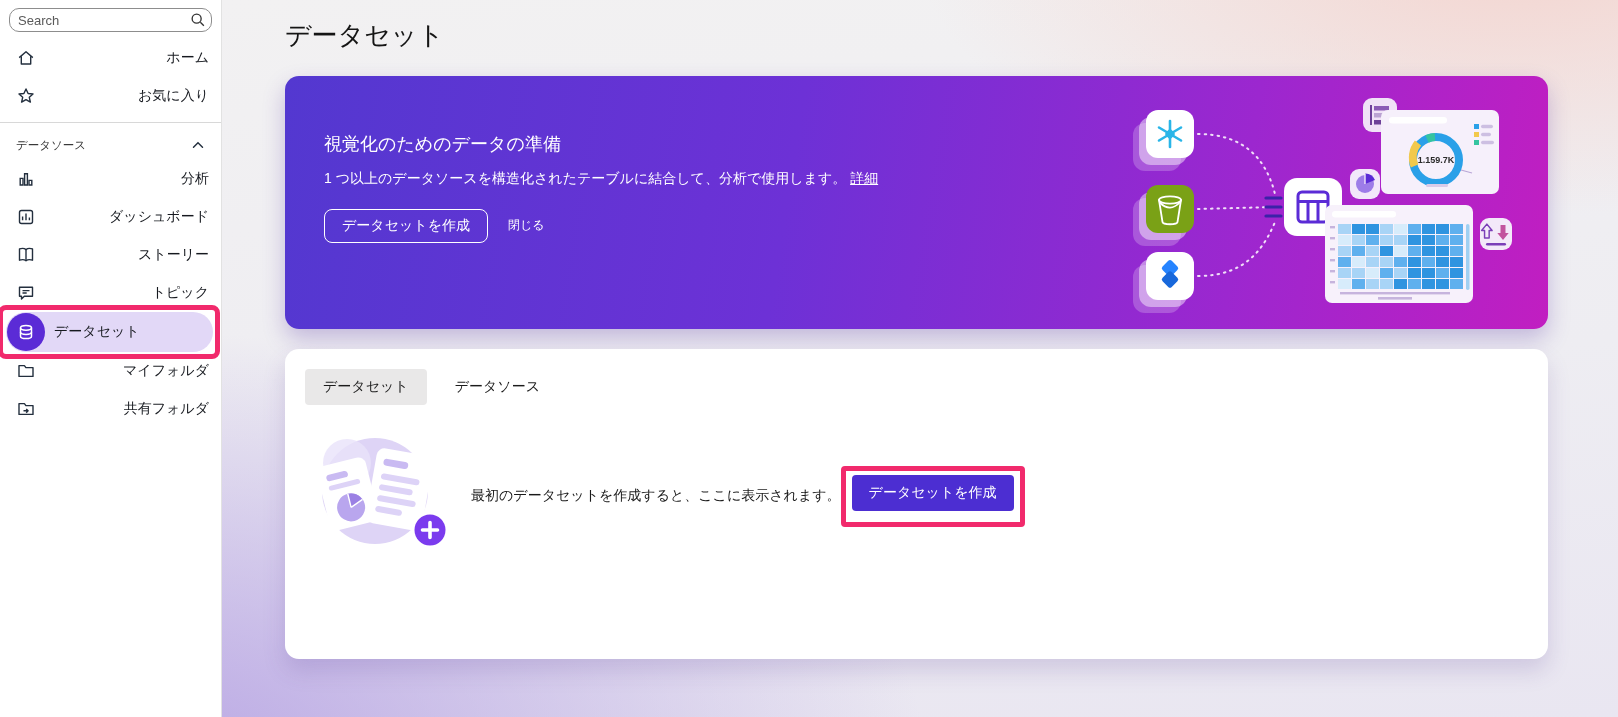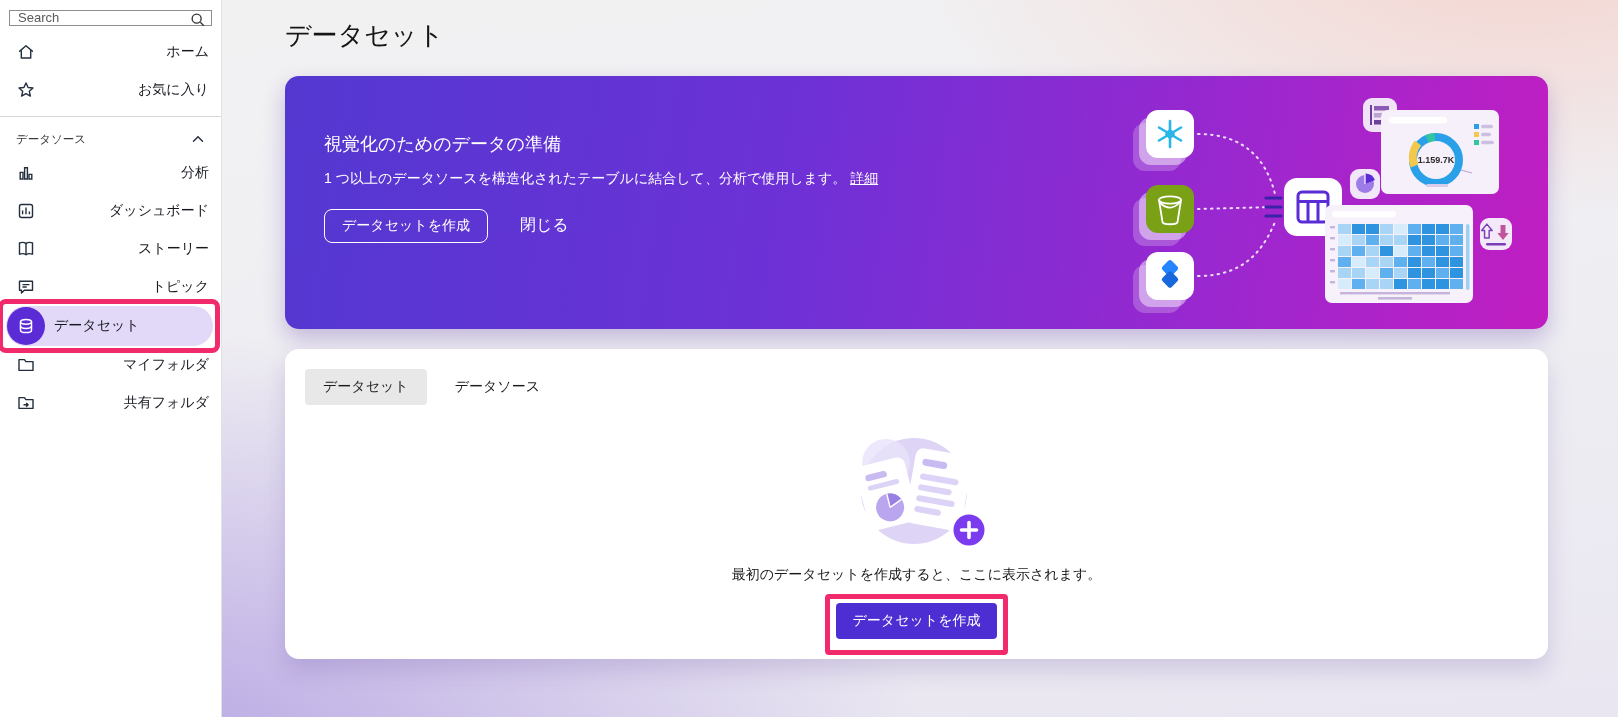--- a/index.html
+++ b/index.html
@@ -15,21 +15,21 @@
     font-family:"Liberation Sans","DejaVu Sans",sans-serif;
     color:#16191f;background:#fff;
   }
   
   .sidebar{
     width:222px;min-width:222px;height:100%;background:#fff;
     border-right:1px solid #e2e2e2;padding-top:8px;position:relative;z-index:3;
   }
   .search-wrap{position:relative;margin:0 9px 7px 9px;}
   .search-input{
-    width:100%;height:16px;border:1px solid #8d8d8d;border-radius:0;
+    width:100%;height:24px;border:1px solid #8d8d8d;border-radius:10px;
     padding:0 26px 0 8px;font-size:13px;color:#444;outline:none;
     font-family:inherit;background:#fff;
   }
   .search-input::placeholder{color:#5a5a5a;}
   .search-icon-btn{position:absolute;right:5px;top:3px;width:18px;height:18px;background:none;border:none;padding:0;cursor:pointer;}
   .nav-item{
     height:38px;display:flex;align-items:center;gap:14px;
     padding:0 12px 0 16px;font-size:14px;color:#16191f;cursor:pointer;justify-content:space-between;
   }
   .icon20{width:20px;height:20px;flex:none;display:flex;align-items:center;justify-content:center;}
@@ -68,34 +68,34 @@
   }
   .banner-text{position:absolute;left:39px;top:56px;max-width:620px;}
   .banner-title{font-size:18px;font-weight:500;margin:0;}
   .banner-desc{font-size:14px;margin:13px 0 0 0;line-height:1.35;}
   .banner-link{color:#fff;text-decoration:underline;cursor:pointer;}
   .banner-actions{margin-top:21px;display:flex;align-items:center;}
   .banner-create-btn{
     background:transparent;border:1px solid #fff;color:#fff;border-radius:8px;
     padding:7px 17px;font-size:14px;font-family:inherit;cursor:pointer;
   }
-  .banner-close-btn{background:none;border:none;color:#fff;font-size:16px;margin-left:26px;font-family:Liberation Serif, serif;cursor:pointer;}
+  .banner-close-btn{background:none;border:none;color:#fff;font-size:12px;margin-left:14px;font-family:Liberation Serif, serif;cursor:pointer;}
   .banner-illustration{position:absolute;right:0;top:0;width:470px;height:253px;pointer-events:none;}
   
   .content-card{
     margin-top:20px;height:310px;background:#fff;border-radius:14px;
     box-shadow:0 12px 22px rgba(86,60,150,.18);padding:20px;position:relative;
   }
   .tabs{display:flex;gap:10px;}
   .tab{
     padding:9px 18px;font-size:14px;color:#1c1c1c;border-radius:4px;
     background:transparent;border:none;font-family:inherit;cursor:pointer;
   }
   .tab.selected{background:#e9e8e8;}
-  .empty-state{position:absolute;left:0;right:0;top:76px;display:flex;flex-direction:column;align-items:center;}
+  .empty-state{position:absolute;left:0;right:0;top:76px;display:flex;align-items:center;}
   .empty-message{font-size:14px;color:#1a1a1a;margin-top:9px;}
   .button-annotation{
     margin-top:10px;border:5px solid var(--annotation-pink);border-radius:4px;
     padding:4px 6px 11px 6px;
   }
   .create-btn{
     background:var(--accent-purple);color:#fff;border:none;border-radius:4px;
     padding:9px 17px;font-size:14px;font-family:inherit;cursor:pointer;
   }
 </style>

